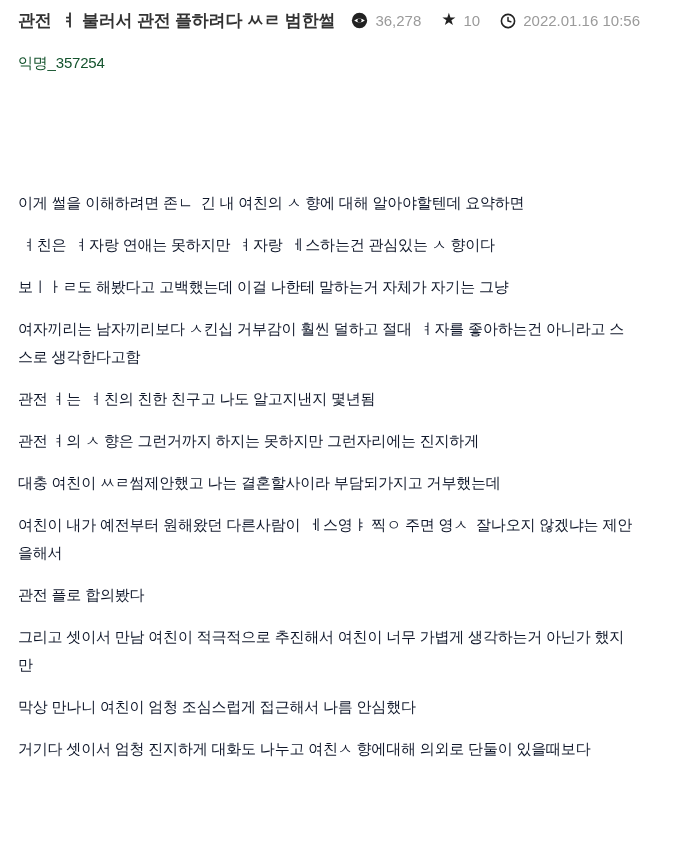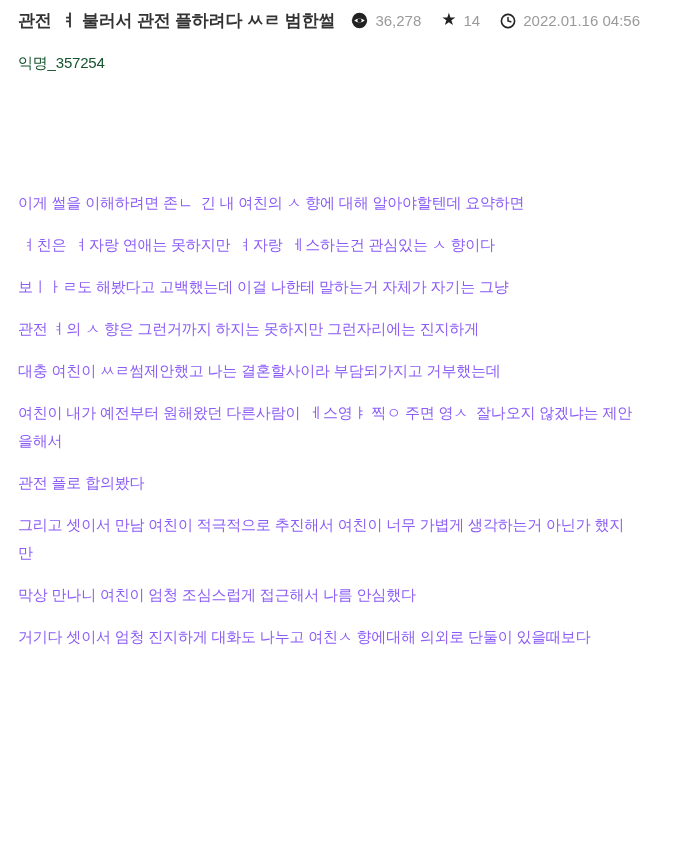--- a/index.html
+++ b/index.html
@@ -57,21 +57,21 @@
     color: #3a8ea8;
     font-size: 15px;
     letter-spacing: -0.2px;
   }
 
   .post-body { padding: 103px 20px 0 18px; }
   .para {
     margin: 0 0 14px 0;
     font-size: 15px;
     line-height: 28px;
-    color: #8b5cf6;
+    color: #0f172a;
     letter-spacing: -0.2px;
     white-space: pre-wrap;
     word-break: break-all;
   }
 </style>
 </head>
 <body>
 
 <div class="page">
 
@@ -83,45 +83,47 @@
         <svg width="17" height="17" viewBox="0 0 16 16">
           <circle cx="8" cy="8" r="7.2" fill="#222222"></circle>
           <path d="M3 8 Q 8 4.2 13 8 Q 8 11.8 3 8 Z" fill="#ffffff"></path>
           <circle cx="8" cy="8" r="2" fill="#222222"></circle>
         </svg>
         <span>36,278</span>
       </span>
 
       <span class="stat">
         <span class="star-glyph">★</span>
-        <span>14</span>
+        <span>10</span>
       </span>
 
       <span class="stat">
         <svg width="16" height="16" viewBox="0 0 16 16">
           <circle cx="8" cy="8" r="6.6" fill="none" stroke="#222222" stroke-width="1.6"></circle>
           <path d="M8 4.4 L8 8 L10.8 8.8" fill="none" stroke="#222222" stroke-width="1.5" stroke-linecap="round" stroke-linejoin="round"></path>
         </svg>
-        <span>2022.01.16 04:56</span>
+        <span>2022.01.16 10:56</span>
       </span>
     </div>
   </div>
 
   <hr class="rule rule-dark">
 
   <div class="author-row">
     <span class="author" style="color: #14532d;">익명_357254</span>
   </div>
 
   <hr class="rule rule-light">
 
   <div class="post-body">
       <p class="para">이게 썰을 이해하려면 존ㄴ  긴 내 여친의 ㅅ 향에 대해 알아야할텐데 요약하면</p>
       <p class="para"> ㅕ친은  ㅕ자랑 연애는 못하지만  ㅕ자랑  ㅔ스하는건 관심있는 ㅅ 향이다</p>
       <p class="para">보ㅣㅏㄹ도 해봤다고 고백했는데 이걸 나한테 말하는거 자체가 자기는 그냥</p>
+      <p class="para">여자끼리는 남자끼리보다 ㅅ킨십 거부감이 훨씬 덜하고 절대  ㅕ자를 좋아하는건 아니라고 스스로 생각한다고함</p>
+      <p class="para">관전 ㅕ는  ㅕ친의 친한 친구고 나도 알고지낸지 몇년됨</p>
       <p class="para">관전 ㅕ의 ㅅ 향은 그런거까지 하지는 못하지만 그런자리에는 진지하게</p>
       <p class="para">대충 여친이 ㅆㄹ썸제안했고 나는 결혼할사이라 부담되가지고 거부했는데</p>
       <p class="para">여친이 내가 예전부터 원해왔던 다른사람이  ㅔ스영ㅑ 찍ㅇ 주면 영ㅅ  잘나오지 않겠냐는 제안을해서</p>
       <p class="para">관전 플로 합의봤다</p>
       <p class="para">그리고 셋이서 만남 여친이 적극적으로 추진해서 여친이 너무 가볍게 생각하는거 아닌가 했지만</p>
       <p class="para">막상 만나니 여친이 엄청 조심스럽게 접근해서 나름 안심했다</p>
       <p class="para">거기다 셋이서 엄청 진지하게 대화도 나누고 여친ㅅ 향에대해 의외로 단둘이 있을때보다</p>
     </div>
 
 </div>

